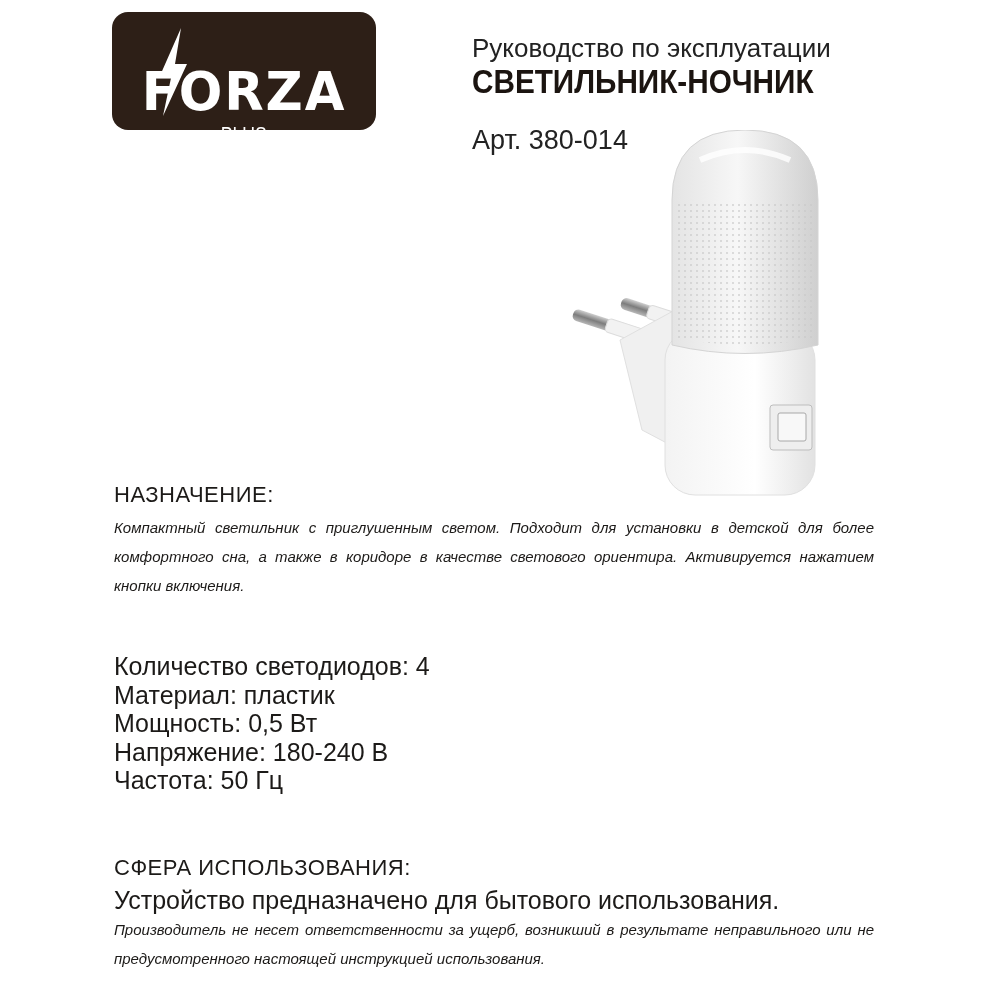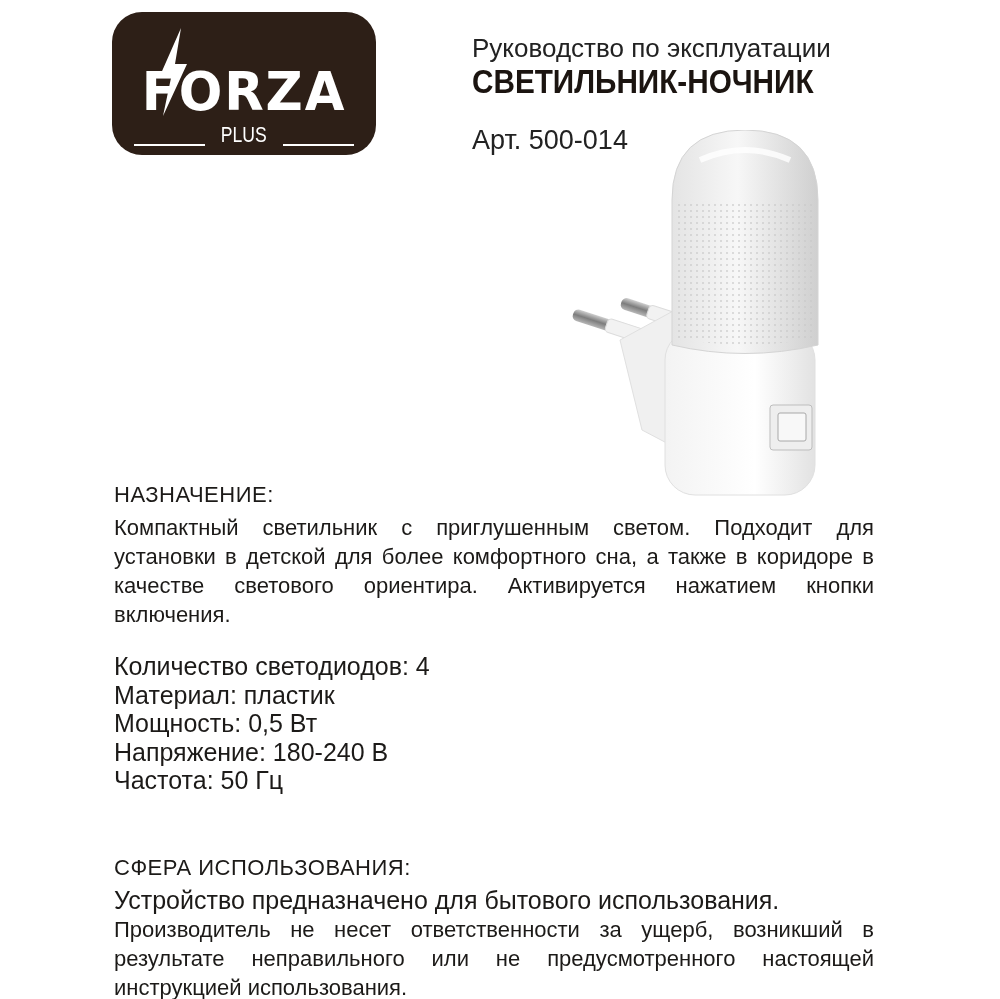--- a/index.html
+++ b/index.html
@@ -1,49 +1,49 @@
 <!DOCTYPE html>
 <html><head>
   <meta charset="utf-8">
   <style>
     html, body { margin:0; padding:0; background:#ffffff; }
     body { width:1000px; height:999px; position:relative; overflow:hidden; font-family:"Liberation Sans", sans-serif; color:#1c1a18; }
-    .logo { position:absolute; left:112px; top:12px; width:264px; height:143px; background:#2d1f17; border-radius:30px; }
+    .logo { position:absolute; left:112px; top:12px; width:264px; height:118px; background:#2d1f17; border-radius:16px; }
     .logo-bolt { position:absolute; left:41px; top:16px; width:40px; height:88px; }
     .logo-main { position:absolute; left:0; right:0; top:54px; text-align:center; color:#fff; font-weight:bold; font-size:54px; letter-spacing:2px; line-height:52px; font-family:"DejaVu Sans", sans-serif; transform:scaleX(0.95); }
     .logo-sub { position:absolute; left:22px; right:22px; top:112px; display:flex; align-items:flex-end; gap:10px; color:#fff; }
     .logo-sub .line { flex:1; height:2px; background:#fff; }
     .logo-sub .txt { font-size:22px; line-height:22px; transform:scaleX(0.8); }
     .subtitle { position:absolute; left:472px; top:24px; font-size:26px; line-height:32px; color:#222;margin-top:8px; }
     .title { position:absolute; left:472px; top:62px; font-size:33px; font-weight:bold; line-height:40px; color:#1b1410; transform-origin:left; transform:scaleX(0.9); white-space:nowrap; }
     .article { position:absolute; left:472px; top:124px; font-size:27px; line-height:32px; color:#222; }
     .product { position:absolute; left:550px; top:130px; width:290px; height:370px; }
     .section { position:absolute; left:114px; width:760px; }
     .h2 { font-size:22px; line-height:36px; margin:0; font-weight:normal; letter-spacing:0.5px; color:#1c1a18; }
-    .p { font-size:22px; line-height:29px; text-align:justify; text-align-last:left; margin:0; color:#1c1a18; }
+    .p { font-size:15px; line-height:29px; text-align:justify; text-align-last:left; margin:0; color:#1c1a18;font-style:italic; }
     .plain { font-size:25px; line-height:28.5px; margin:0; }
   </style>
 </head>
 <body>
 
 <div class="logo">
   <svg class="logo-bolt" viewBox="0 0 40 88">
     <polygon points="28,0 6,50 18,50 10,88 34,36 22,36" fill="#ffffff"></polygon>
   </svg>
   <div class="logo-main">FORZA</div>
   <div class="logo-sub">
     <span class="line"></span>
     <span class="txt">PLUS</span>
     <span class="line"></span>
   </div>
 </div>
 
 <div class="subtitle">Руководство по эксплуатации</div>
 <div class="title">СВЕТИЛЬНИК-НОЧНИК</div>
-<div class="article">Арт. 500-014</div>
+<div class="article">Арт. 380-014</div>
 
 <svg class="product" viewBox="0 0 290 370">
   <defs>
     <linearGradient id="dome" x1="0" x2="1">
       <stop offset="0" stop-color="#e4e4e4"></stop>
       <stop offset="0.45" stop-color="#f7f7f7"></stop>
       <stop offset="1" stop-color="#cfcfcf"></stop>
     </linearGradient>
     <linearGradient id="base" x1="0" x2="1">
       <stop offset="0" stop-color="#f3f3f3"></stop>

